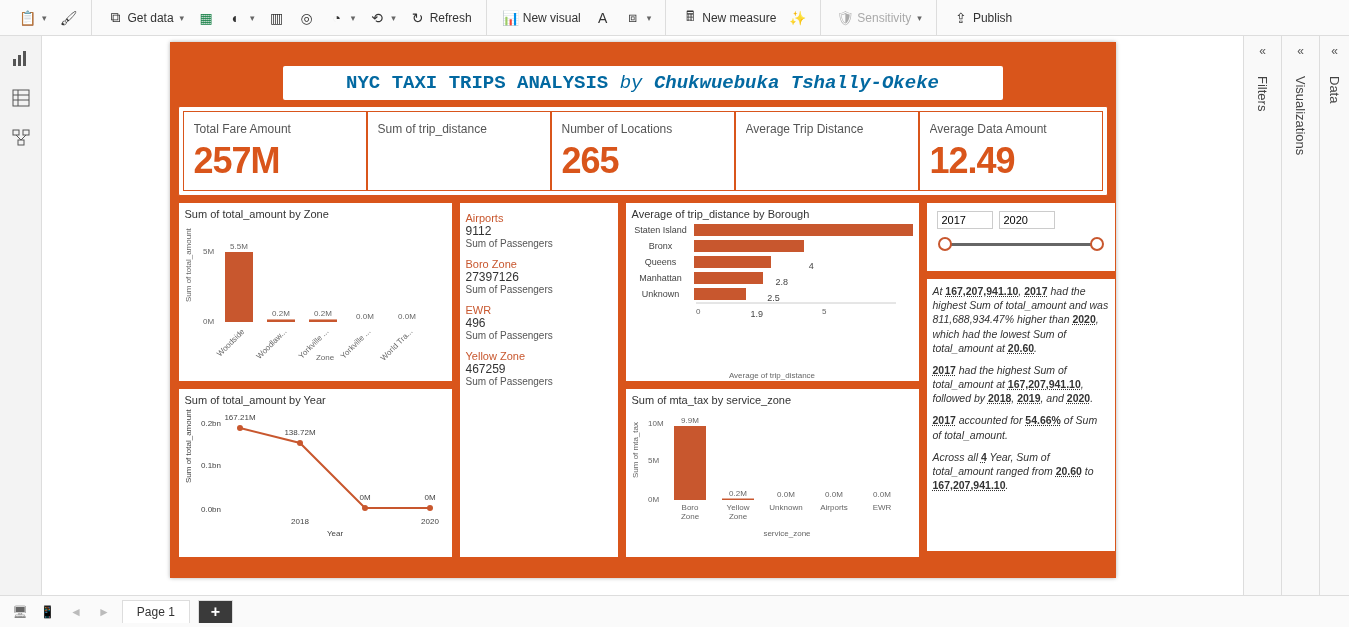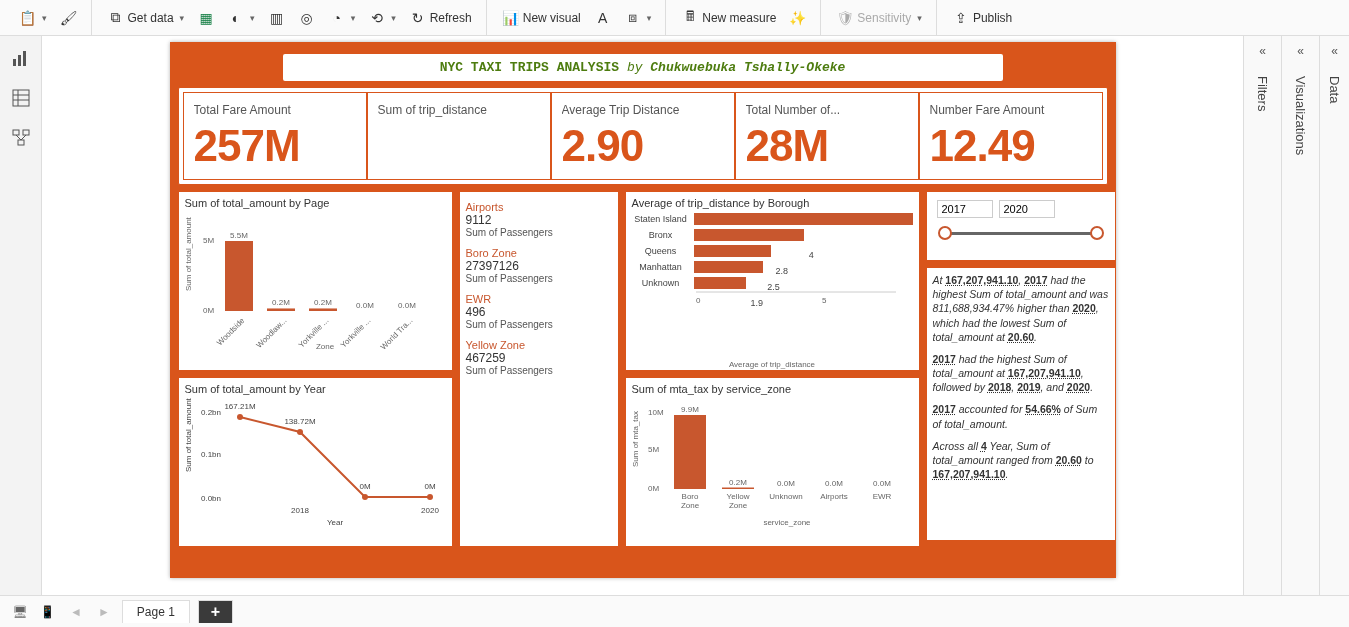--- a/index.html
+++ b/index.html
@@ -101,44 +101,44 @@
     padding: 8px;
     display: flex;
     flex-direction: column;
     gap: 6px;
   }
   .title-bar {
     background: #fff;
     border-radius: 2px;
     text-align: center;
     padding: 6px 14px;
-    margin: 4px auto 0;
+    margin: 16px auto 0;
     width: 720px;
     font-family: "Courier New", monospace;
     font-weight: bold;
-    font-size: 13px;
-    color: #4d7c0f;
+    font-size: 19px;
+    color: #0369a1;
   }
   .title-bar .by { font-style: italic; font-weight: normal; }
   .title-bar .author { font-style: italic; }
   .kpi-row {
     display: flex;
     background: #fff;
     border: 1px solid #d9551b;
     padding: 4px;
     border-radius: 2px;
   }
   .kpi {
     flex: 1;
     border: 1px solid #d9551b;
     padding: 10px 10px 8px;
     background: #fff;
   }
   .kpi-label { font-size: 12px; color: #555; white-space: nowrap; overflow: hidden; text-overflow: ellipsis; }
-  .kpi-value { font-size: 44px; font-weight: 600; color: #d9551b; letter-spacing: -1px; margin-top: 4px; white-space: nowrap; overflow: hidden;}
+  .kpi-value { font-size: 36px; font-weight: 600; color: #d9551b; letter-spacing: -1px; margin-top: 4px; white-space: nowrap; overflow: hidden;}
 
   .grid {
     flex: 1;
     display: grid;
     grid-template-columns: 275px 160px 295px 190px;
     grid-template-rows: 180px 170px;
     gap: 6px;
   }
   .vis {
     background: #fff;
@@ -339,37 +339,36 @@
 
       <div class="kpi-row">
         <div class="kpi">
             <div class="kpi-label">Total Fare Amount</div>
             <div class="kpi-value">257M</div>
           </div>
         <div class="kpi">
             <div class="kpi-label">Sum of trip_distance</div>
           </div>
         <div class="kpi">
+            <div class="kpi-label">Number of Locations</div>
+            <div class="kpi-value">265</div>
+          </div>
+        <div class="kpi">
             <div class="kpi-label">Average Trip Distance</div>
-            <div class="kpi-value">2.90</div>
           </div>
         <div class="kpi">
-            <div class="kpi-label">Total Number of...</div>
-            <div class="kpi-value">28M</div>
-          </div>
-        <div class="kpi">
-            <div class="kpi-label">Number Fare Amount</div>
+            <div class="kpi-label">Average Data Amount</div>
             <div class="kpi-value">12.49</div>
           </div>
       </div>
 
       <div class="grid">
 
         <div class="vis grid1-a">
-          <div class="vis-title">Sum of total_amount by Page</div>
+          <div class="vis-title">Sum of total_amount by Zone</div>
           <svg width="260" height="140">
             <text x="6" y="80" transform="rotate(-90 6 80)" class="axis-label">Sum of total_amount</text>
             <text x="18" y="32" class="axis-label">5M</text>
             <text x="18" y="102" class="axis-label">0M</text>
             <g id="zone-bars">
                 <rect class="bar" x="40" y="30" width="28" height="70"></rect>
                 <text x="54" y="27" text-anchor="middle" class="axis-label" fill="#fff">5.5M</text>
                 <text x="60" y="110" text-anchor="end" class="axis-label" transform="rotate(-45 60 110)">Woodside</text>
                 <rect class="bar" x="82" y="97.45454545454545" width="28" height="2.5454545454545454"></rect>
                 <text x="96" y="94.45454545454545" text-anchor="middle" class="axis-label">0.2M</text>

